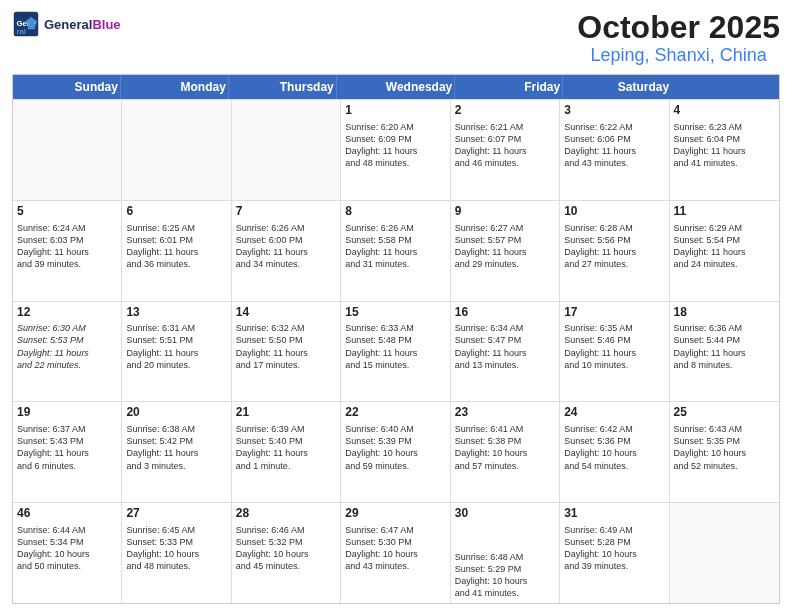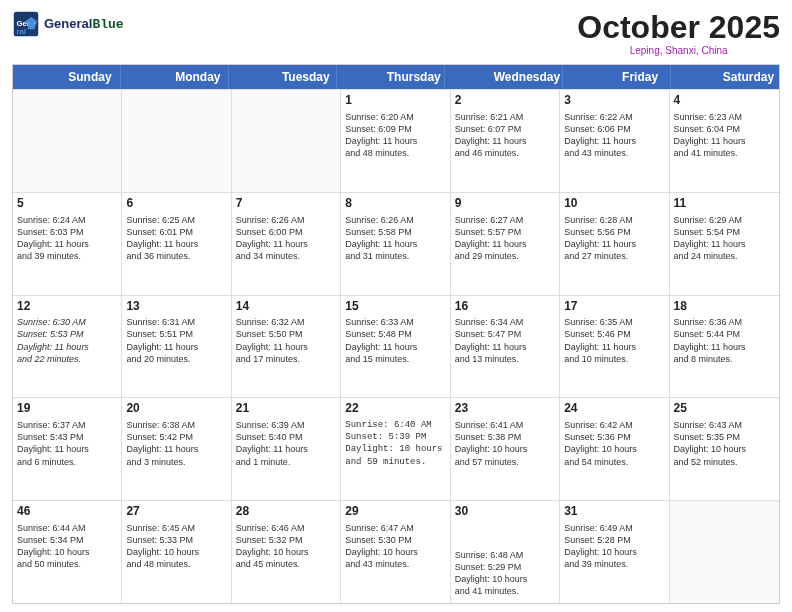--- a/index.html
+++ b/index.html
@@ -35,39 +35,39 @@
     .title-block {
       text-align: center;
     }
     .month-title {
       font-size: 32px;
       font-weight: bold;
       color: #222;
       line-height: 1.1;
     }
     .subtitle {
-      font-size: 10px;
-      color: #a21caf;
+      font-size: 18px;
+      color: #3b82f6;
     }
     .calendar {
       flex: 1;
       display: flex;
       flex-direction: column;
       border: 1px solid #ccc;
     }
     .cal-header {
       display: grid;
       grid-template-columns: repeat(7, 1fr);
       background: #3a6abf;
     }
     .cal-header-cell {
       color: #fff;
       font-size: 12px;
       font-weight: bold;
-      text-align: center;
+      text-align: right;
       padding: 5px 2px;
       border-right: 1px solid #5580cc;
       margin-left: 47px;
     }
     .cal-header-cell:last-child {
       border-right: none;
     }
     .cal-body {
       flex: 1;
       display: flex;
@@ -112,34 +112,33 @@
 <div class="container">
   <div class="header">
     <div class="logo">
       <svg class="logo-icon" viewBox="0 0 32 32">
         <rect x="2" y="2" width="28" height="28" rx="3" fill="#1a3a6e"></rect>
         <text x="5" y="18" font-size="9" fill="white" font-family="Arial" font-weight="bold">Gene</text>
         <text x="5" y="27" font-size="9" fill="#4a90d9" font-family="Arial" font-weight="bold">ral</text>
         <polygon points="22,8 30,14 26,14 26,22 18,22 18,14 14,14" fill="#4a90d9"></polygon>
       </svg>
       <div>
-        <div style="font-size:13px;font-weight:bold;color:#1a2a5e;">General<span style="color:#14532d;font-family:Liberation Mono, monospace;">Blue</span></div>
+        <div style="font-size:13px;font-weight:bold;color:#1a2a5e;">General<span style="color:#a21caf;">Blue</span></div>
       </div>
     </div>
     <div class="title-block">
       <div class="month-title">October 2025</div>
       <div class="subtitle">Leping, Shanxi, China</div>
     </div>
   </div>
 
   <div class="calendar">
     <div class="cal-header">
     <div class="cal-header-cell">Sunday</div>
         <div class="cal-header-cell">Monday</div>
-        <div class="cal-header-cell">Tuesday</div>
         <div class="cal-header-cell">Thursday</div>
         <div class="cal-header-cell">Wednesday</div>
         <div class="cal-header-cell">Friday</div>
         <div class="cal-header-cell">Saturday</div>
       </div>
     <div class="cal-body">
     <div class="cal-row">
           <div class="cal-cell empty"></div>
           <div class="cal-cell empty"></div>
           <div class="cal-cell empty"></div>
@@ -291,21 +290,21 @@
           </div>
           <div class="cal-cell">
             <div class="day-num">21</div>
             <div class="day-info" style="white-space: pre-line;">Sunrise: 6:39 AM
 Sunset: 5:40 PM
 Daylight: 11 hours
 and 1 minute.</div>
           </div>
           <div class="cal-cell">
             <div class="day-num">22</div>
-            <div class="day-info" style="white-space: pre-line; font-family: Liberation Mono, monospace;">Sunrise: 6:40 AM
+            <div class="day-info" style="white-space: pre-line;">Sunrise: 6:40 AM
 Sunset: 5:39 PM
 Daylight: 10 hours
 and 59 minutes.</div>
           </div>
           <div class="cal-cell">
             <div class="day-num">23</div>
             <div class="day-info" style="white-space: pre-line;">Sunrise: 6:41 AM
 Sunset: 5:38 PM
 Daylight: 10 hours
 and 57 minutes.</div>

